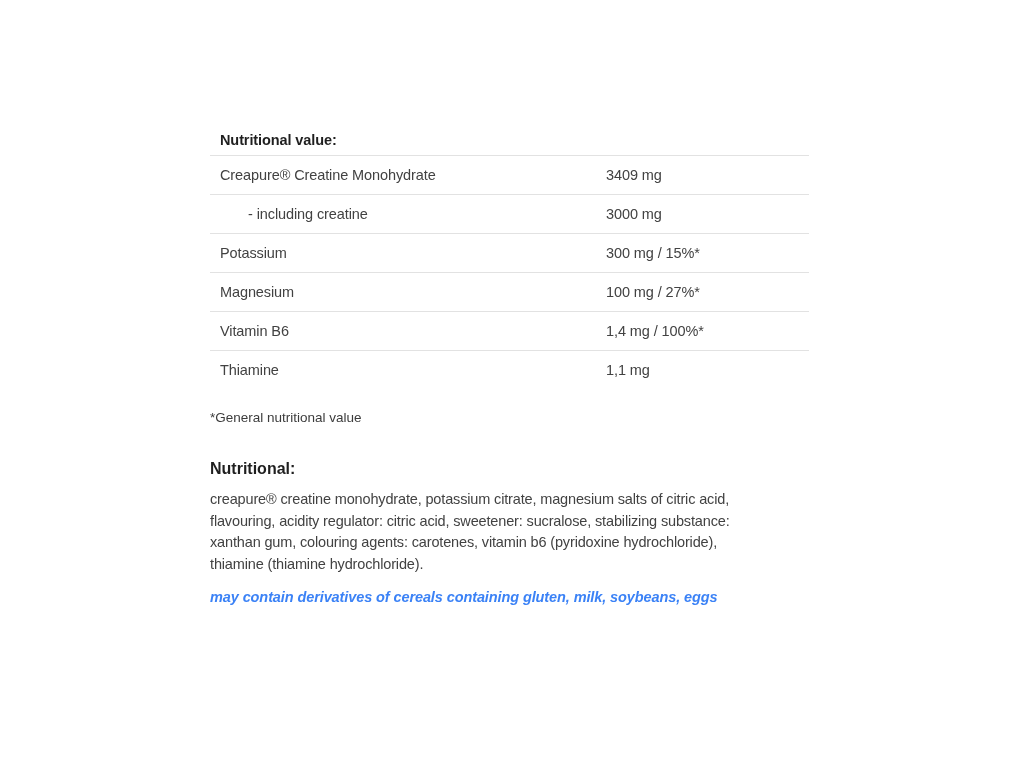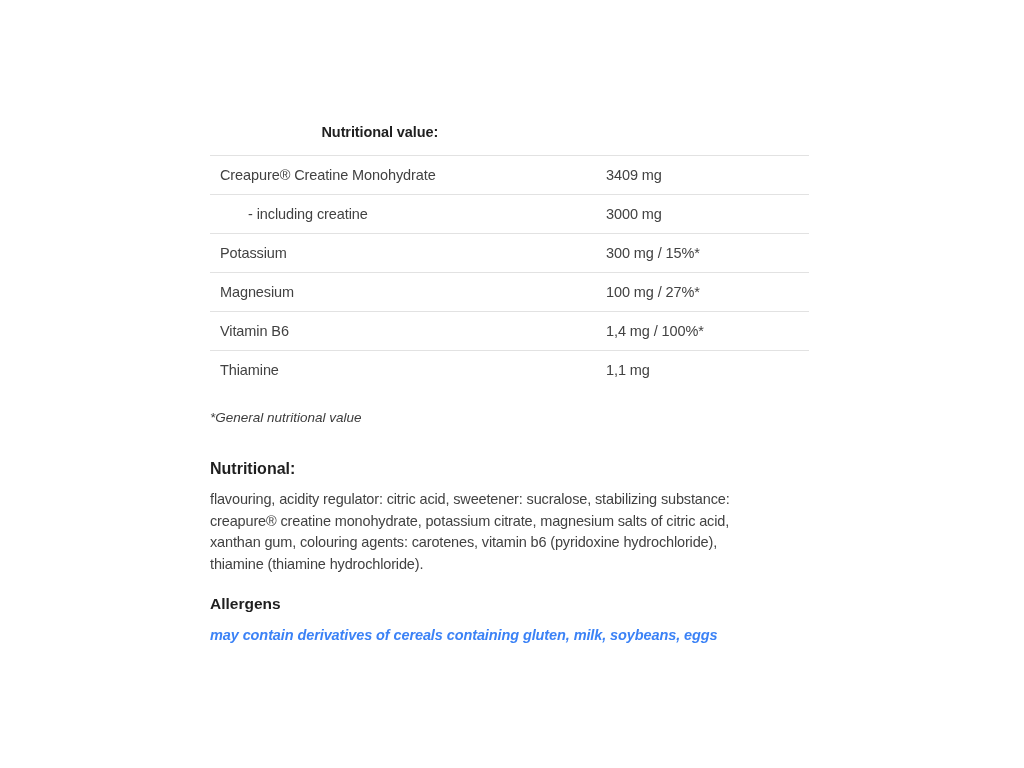--- a/index.html
+++ b/index.html
@@ -32,42 +32,40 @@
     display: flex;
     align-items: center;
     height: 38px;
     border-bottom: 1px solid #e2e2e2;
     color: #424242;
   }
   .ntr-row.header {
     height: 31px;
     font-weight: bold;
     color: #1f1f1f;
-    flex-direction: column;
   }
   .ntr-row.last {
     border-bottom: none;
   }
   .cell-label {
     padding-left: 10px;
     width: 396px;
     box-sizing: border-box;
   }
   .cell-label.indent {
     padding-left: 38px;
   }
   .cell-value {
     flex: 1;
   }
 
   
   .footnote {
     margin-top: 20px;
     font-size: 13.5px;
-    font-style: italic;
     color: #3c3c3c;
     line-height: 17px;
   }
 
   
   .section-heading {
     margin-top: 33px;
     font-size: 16px;
     font-weight: bold;
     color: #1f1f1f;
@@ -141,22 +139,21 @@
       <div class="cell-label">Thiamine</div>
       <div class="cell-value">1,1 mg</div>
     </div>
 
   </div>
 
   <div class="footnote">*General nutritional value</div>
 
   <div class="section-heading">Nutritional:</div>
   <div class="ingredients-paragraph">
+    <div class="line">creapure® creatine monohydrate, potassium citrate, magnesium salts of citric acid,</div>
     <div class="line">flavouring, acidity regulator: citric acid, sweetener: sucralose, stabilizing substance:</div>
-    <div class="line">creapure® creatine monohydrate, potassium citrate, magnesium salts of citric acid,</div>
     <div class="line">xanthan gum, colouring agents: carotenes, vitamin b6 (pyridoxine hydrochloride),</div>
     <div class="line">thiamine (thiamine hydrochloride).</div>
   </div>
 
-  <div class="allergens-heading">Allergens</div>
   <div class="allergens-text">may contain derivatives of cereals containing gluten, milk, soybeans, eggs</div>
 
 </div>
 
 </body></html>

